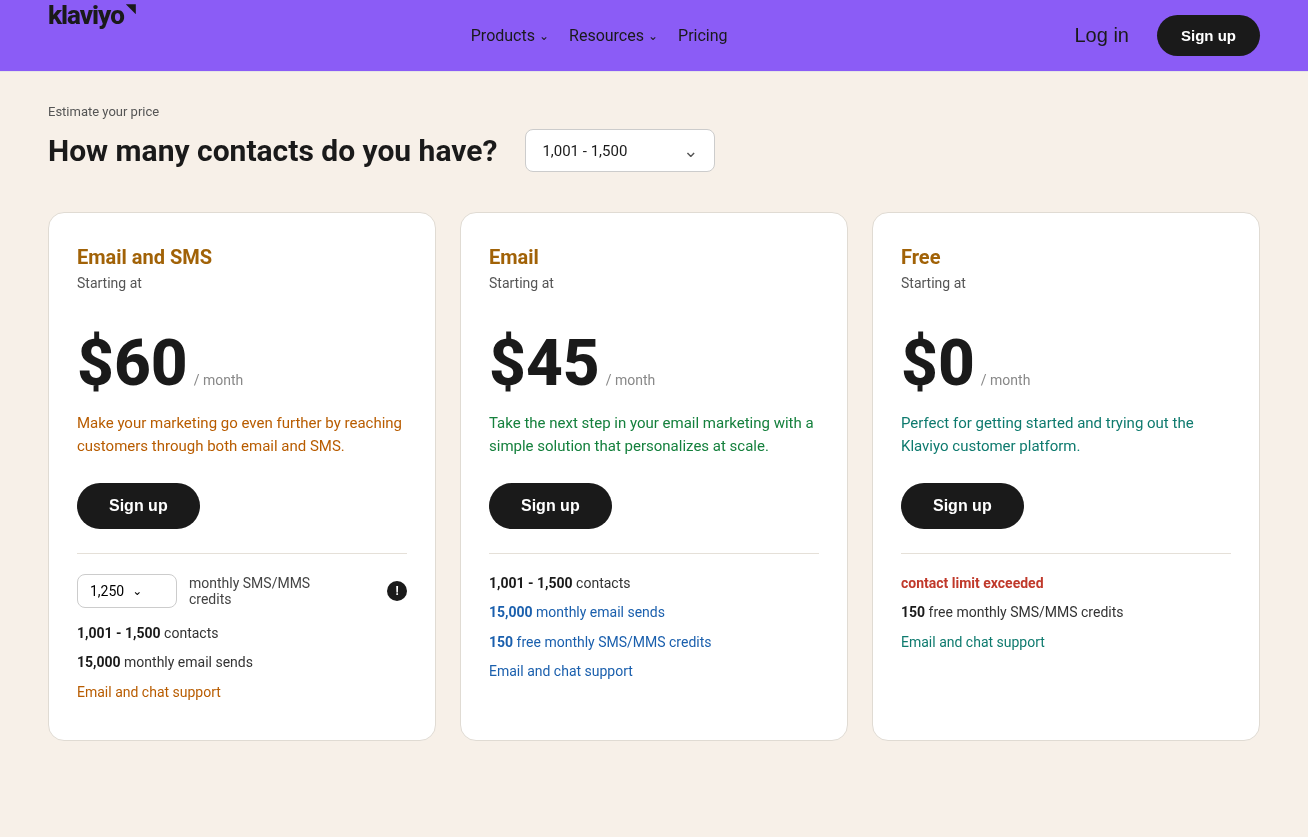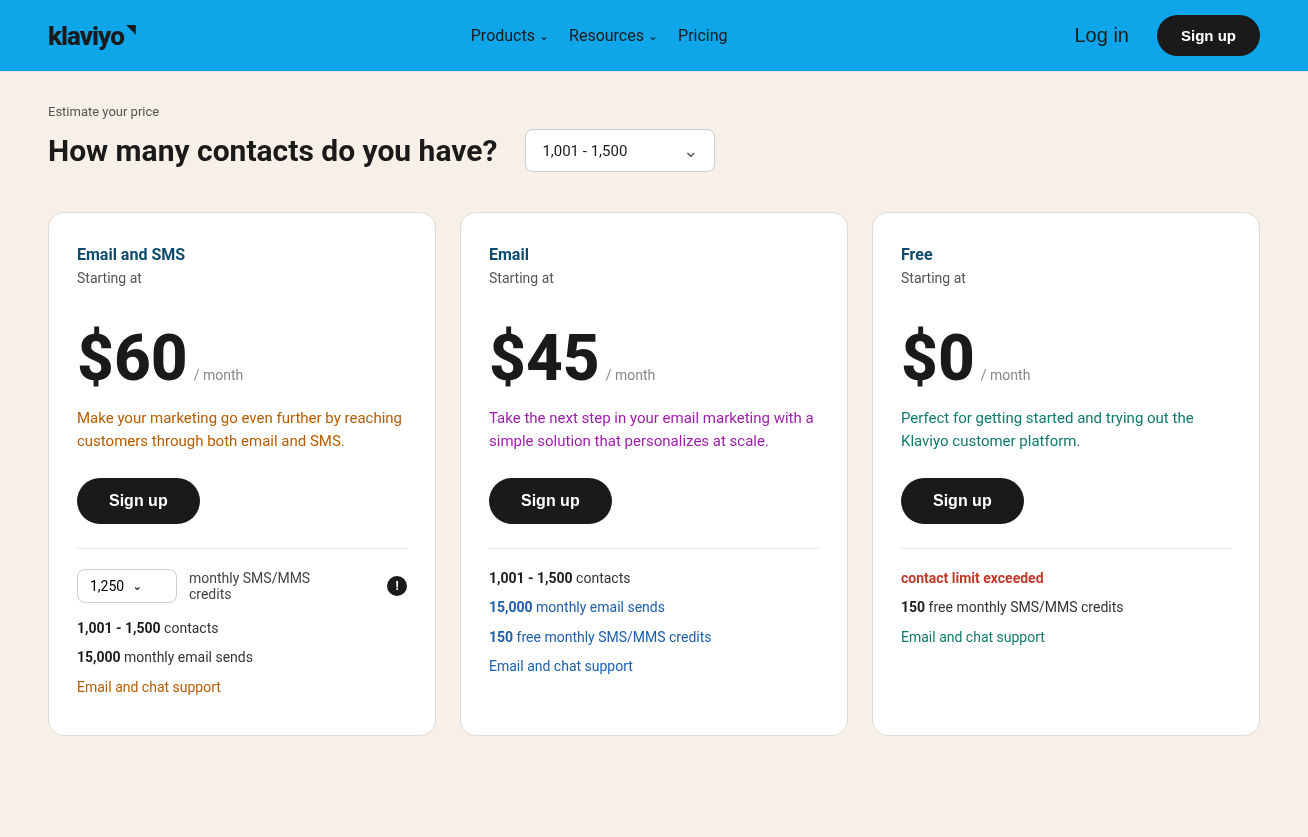--- a/index.html
+++ b/index.html
@@ -1,21 +1,21 @@
 <!DOCTYPE html>
 <html><head>
   <meta charset="utf-8">
   <style>
     * { box-sizing: border-box; margin: 0; padding: 0; }
     body { font-family: -apple-system, BlinkMacSystemFont, 'Segoe UI', Roboto, sans-serif; background: #fff; }
 
     
     nav {
-      display: flex; align-items: center; justify-content: space-between;
-      padding: 0 48px; height: 72px; border-bottom: 1px solid #e5e5e5; background: #0ea5e9;
+      display: flex; justify-content: space-between;
+      padding: 0 48px; height: 72px; border-bottom: 1px solid #e5e5e5; background: #8b5cf6;
     }
     .nav-logo {
       font-size: 26px; font-weight: 800; letter-spacing: -1px; color: #1a1a1a;
     }
     .nav-logo span { color: #1a1a1a; }
     .nav-logo-mark {
       display: inline-block; width: 10px; height: 10px; background: #1a1a1a;
       margin-left: 2px; vertical-align: super; clip-path: polygon(0 0,100% 0,100% 100%);
     }
     .nav-links { display: flex; align-items: center; gap: 20px; }
@@ -47,28 +47,28 @@
     .contacts-select-chevron { font-size: 18px; color: #555; }
 
     
     .cards-grid {
       display: grid; grid-template-columns: repeat(3, 1fr); gap: 24px; max-width: 1220px;
     }
     .card {
       background: #fff; border-radius: 16px; padding: 32px 28px 28px;
       border: 1.5px solid #e0dbd3;
     }
-    .card-title { font-size: 16px; font-weight: 700; color: #0c4a6e; margin-bottom: 6px; }
+    .card-title { font-size: 20px; font-weight: 700; color: #a16207; margin-bottom: 6px; }
     .card-starting-at { font-size: 14px; color: #555; }
     .card-price-row { display: flex; align-items: baseline; gap: 6px; margin-bottom: 16px; }
     .card-price { font-size: 64px; font-weight: 800; color: #1a1a1a; line-height: 1; margin-top: 41px; }
     .card-per-month { font-size: 14px; color: #888; }
     .card-description { font-size: 15px; line-height: 1.55; margin-bottom: 24px; }
     .card-description.orange { color: #b85c00; }
-    .card-description.blue { color: #a21caf; }
+    .card-description.blue { color: #15803d; }
     .card-description.teal { color: #0e7a6e; }
     .btn-card-signup {
       background: #1a1a1a; color: #fff; border: none; border-radius: 999px;
       padding: 14px 32px; font-size: 16px; font-weight: 600; cursor: pointer; margin-bottom: 24px;
     }
     .card-divider { height: 1px; background: #e5e0d8; margin-bottom: 20px; }
 
     
     .sms-selector-row { display: flex; align-items: center; gap: 12px; margin-bottom: 16px; }
     .sms-select-box {

